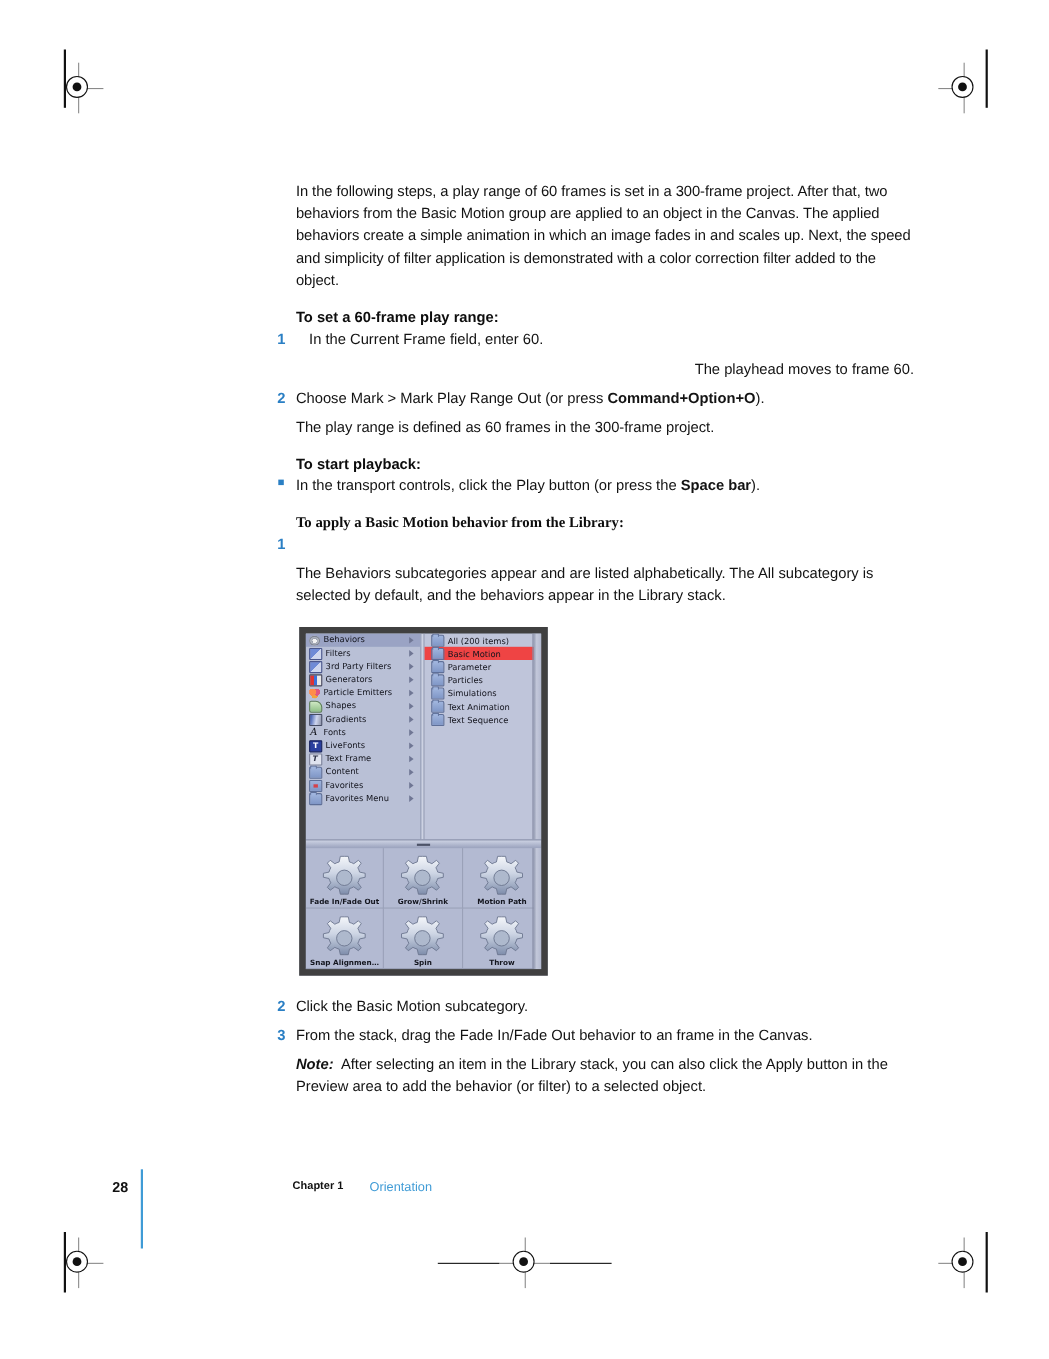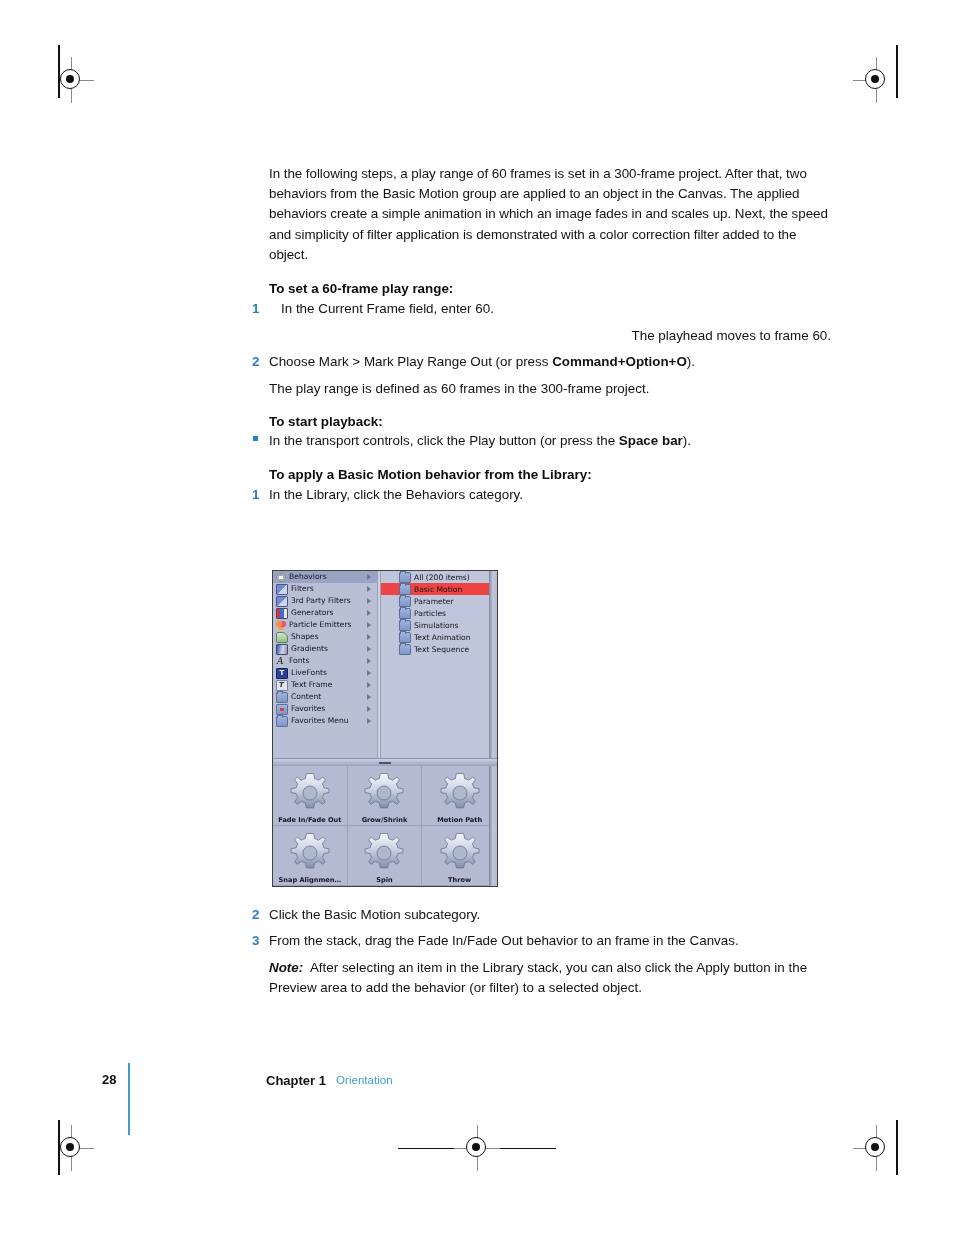--- a/index.html
+++ b/index.html
@@ -36,27 +36,27 @@
   .step{position:absolute;left:269px;width:562px;font-size:13.4px;line-height:20.2px;color:#131313;}
   .num{position:absolute;left:252px;width:14px;text-align:left;
     font-size:13.4px;line-height:20.2px;color:#2a7fc4;font-weight:600;}
   .bullet{position:absolute;left:253px;top:3px;width:5px;height:5px;background:#2a7fc4;}
   b{font-weight:bold;}
   i{}
 
   
   .footer-num{position:absolute;left:102px;top:1072px;font-size:13px;font-weight:bold;color:#111;}
   .footer-rule{position:absolute;left:128px;top:1063px;width:2px;height:72px;background:#3f9bd6;}
-  .footer-chapter{position:absolute;left:266px;top:1073px;font-size:13px;font-weight:bold;color:#111;}
+  .footer-chapter{position:absolute;left:266px;top:1073px;font-size:10px;font-weight:bold;color:#111;}
   .footer-section{position:absolute;left:336px;top:1073px;font-size:11.6px;color:#3f9bd6;}
 
   
   .shot{
     position:absolute;left:272px;top:570px;width:226px;height:317px;
-    background:#b6bdd4;border:1px solid #404040;box-sizing:border-box;
+    background:#b6bdd4;border:6px solid #404040;box-sizing:border-box;
     font-family:"DejaVu Sans",sans-serif;
     overflow:hidden;
   }
   .shot-top{position:absolute;left:0;top:0;right:0;height:187px;display:flex;}
   .col-cats{
     width:104px;background:#b9c0d6;border-right:1px solid #9aa1b8;
     position:relative;
   }
   .col-gap{width:2px;background:#cdd2e2;}
   .col-subs{
@@ -92,21 +92,21 @@
   .ico.tstyle{background:#dfe3ef;border:1px solid #7a8098;}
   .ico.tstyle:after{content:"T";position:absolute;left:2px;top:-2px;font-size:7px;color:#2e3348;
     font-style:italic;font-weight:bold;line-height:12px;}
   .ico.folder{background:linear-gradient(180deg,#9fb4dd,#7f96c6);border:1px solid #5e6f98;border-radius:1px 2px 1px 1px;}
   .ico.folder:before{content:"";position:absolute;left:0;top:-1.5px;width:4px;height:2px;
     background:#9fb4dd;border:1px solid #5e6f98;border-bottom:none;border-radius:1px 1px 0 0;}
   .ico.fav{background:linear-gradient(180deg,#9fb4dd,#7f96c6);border:1px solid #5e6f98;}
   .ico.fav:after{content:"";position:absolute;left:3px;top:3px;width:4px;height:3px;background:#d6414a;}
 
   
-  .srow{height:12px;display:flex;align-items:center;padding-left:18px;
+  .srow{height:12px;display:flex;align-items:center;padding-left:6px;
     font-size:7.6px;color:#12131c;white-space:nowrap;}
   .srow.sel{background:#ef4444;}
 
   
   .splitter{position:absolute;left:0;right:0;top:187px;height:7px;
     background:linear-gradient(180deg,#ccd2e3,#9aa2bd);border-top:1px solid #8c93ab;border-bottom:1px solid #8c93ab;}
   .splitter .handle{position:absolute;left:50%;top:2.5px;margin-left:-6px;width:12px;height:2px;background:#4d5368;}
 
   
   .stack{position:absolute;left:0;top:195px;right:0;bottom:0;
@@ -179,23 +179,23 @@
   <div class="step" style="top:352px;">Choose Mark &gt; Mark Play Range Out (or press <b>Command+Option+O</b>).</div>
 
   <div class="step" style="top:379px;">The play range is defined as 60 frames in the 300-frame project.</div>
 
   <div class="heading" style="top:412px;">To start playback:</div>
   <div style="position:absolute;left:0;top:433px;">
     <span class="bullet"></span>
   </div>
   <div class="step" style="top:431px;">In the transport controls, click the Play button (or press the <b>Space bar</b>).</div>
 
-  <div class="heading" style="top:465px;">To apply a Basic Motion behavior from the Library:</div>
+  <div class="heading" style="top:465px;font-family:Liberation Serif, serif;">To apply a Basic Motion behavior from the Library:</div>
   <div class="num" style="top:485px;">1</div>
-  <div class="step" style="top:485px;">In the Library, click the Behaviors category.</div>
+  <div class="step" style="top:511px;width:556px;">The Behaviors subcategories appear and are listed alphabetically. The All subcategory is selected by default, and the behaviors appear in the Library stack.</div>
 
   <div class="shot">
 
     <div class="shot-top">
 
       <div class="col-cats">
         <div class="row sel">
           <span class="ico gear"></span>
           <span class="lbl">Behaviors</span>
           <span class="arrow"></span>

